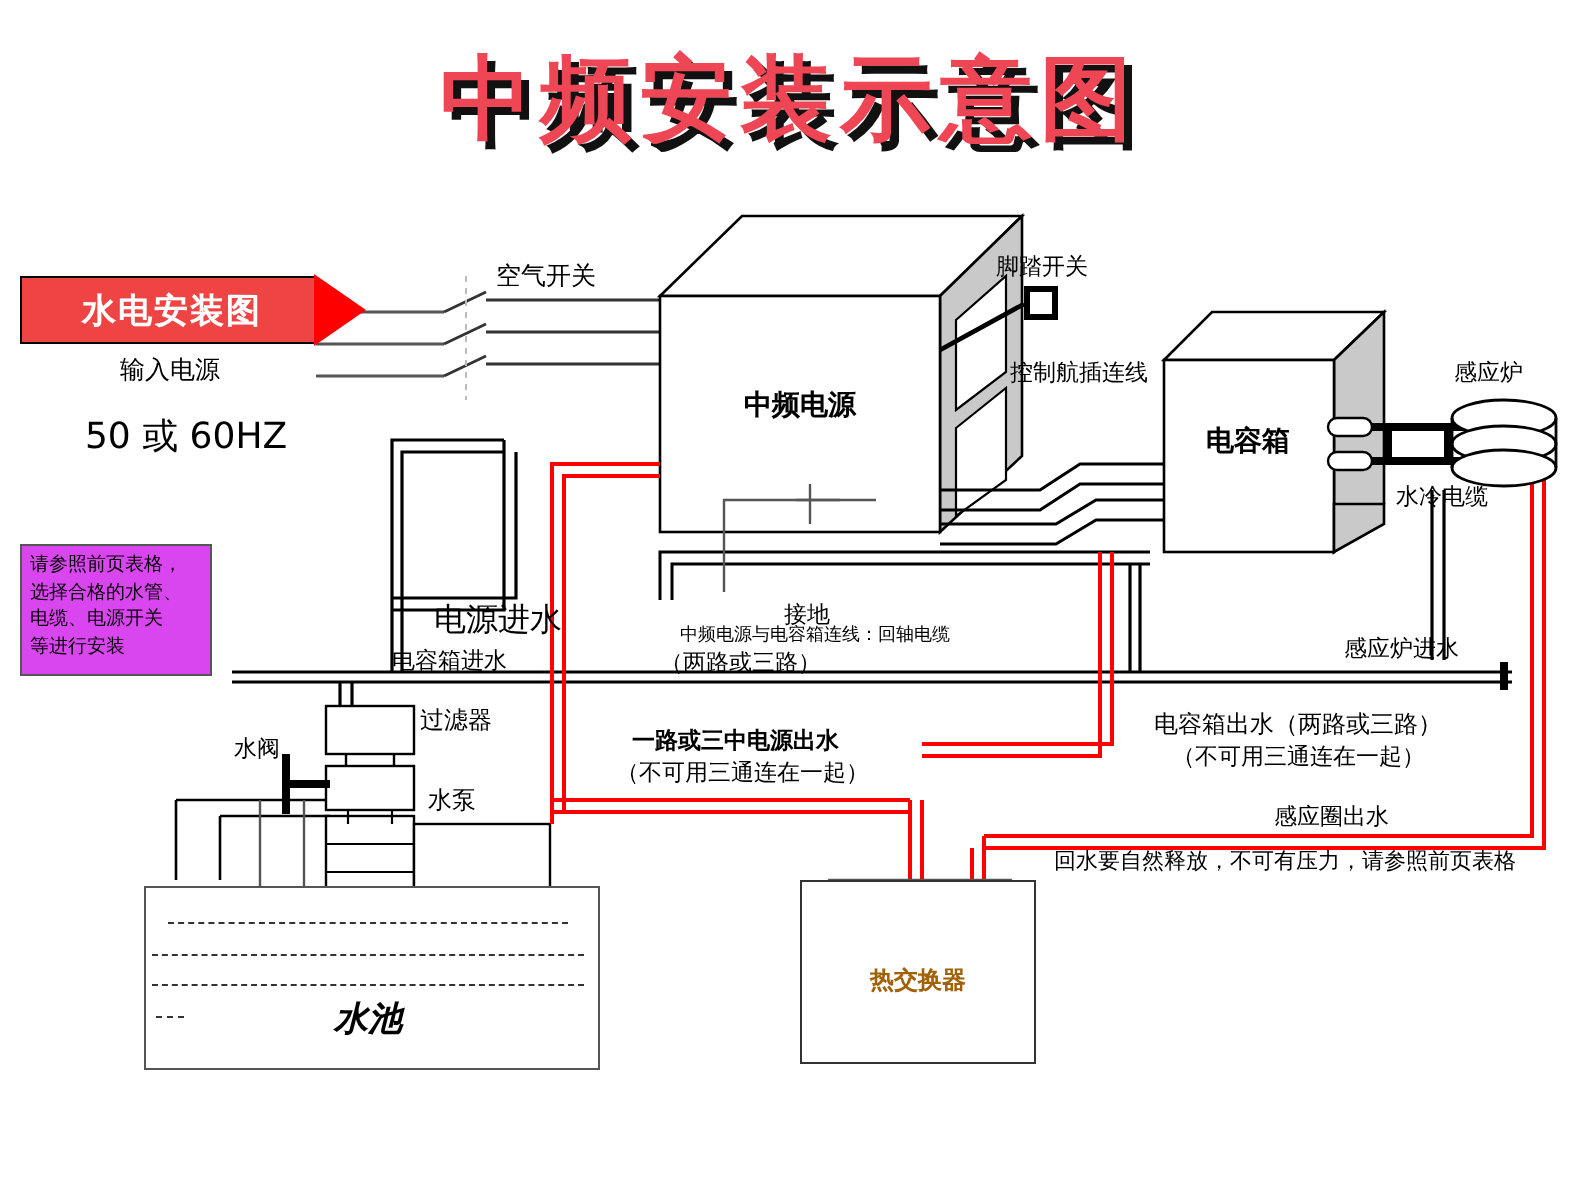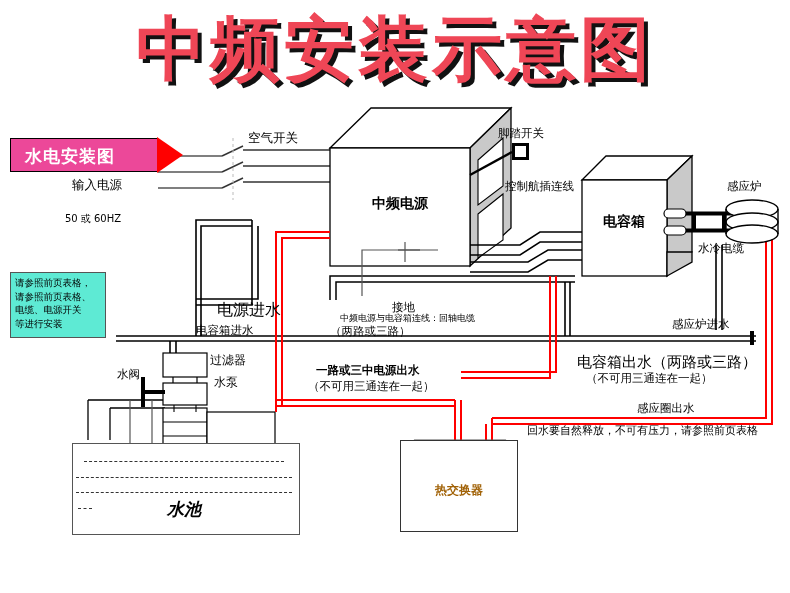--- a/index.html
+++ b/index.html
@@ -3,50 +3,50 @@
 <meta charset="utf-8">
 <style>
   html,body{margin:0;padding:0;background:#ffffff;}
   body{font-family:"DejaVu Sans","Liberation Sans",sans-serif;}
   #stage{position:relative;width:790px;height:593px;background:#ffffff;overflow:hidden;}
 
   
   #title{
     position:absolute;left:0;top:6px;width:790px;text-align:center;
     font-family:"DejaVu Sans","Liberation Sans",sans-serif;
-    font-size:70px;font-weight:bold;line-height:86px;
+    font-size:46px;font-weight:bold;line-height:86px;
     color:#ef4656;letter-spacing:4px;
     text-shadow:4px 4px 0 #111111;
     white-space:nowrap;
   }
   .lbl{position:absolute;font-size:11px;color:#000;white-space:nowrap;line-height:13px;
        font-family:"DejaVu Sans","Liberation Sans",sans-serif;}
   .lbl.b{font-weight:bold;}
   .lbl.c{text-align:center;}
 
   
   #banner{
     position:absolute;left:10px;top:138px;width:148px;height:34px;
-    background:#ec4899;color:#ffffff;font-size:17px;font-weight:bold;
-    line-height:34px;padding-left:14px;box-sizing:border-box;
+    background:#ef4444;color:#ffffff;font-size:17px;font-weight:bold;
+    line-height:34px;padding-left:30px;box-sizing:border-box;
     border:1px solid #000;letter-spacing:1px;
   }
   #banner-tip{
     position:absolute;left:157px;top:137px;width:0;height:0;
     border-top:18px solid transparent;border-bottom:18px solid transparent;
     border-left:26px solid #ff0000;
   }
   #banner-shadow{
     position:absolute;left:13px;top:141px;width:150px;height:34px;background:#888;z-index:-1;
   }
 
   
   #notes{
     position:absolute;left:10px;top:272px;width:96px;height:66px;
-    border:1px solid #555;background:#5eead4;box-sizing:border-box;
+    border:1px solid #555;background:#d946ef;box-sizing:border-box;
     font-size:9.5px;line-height:13.5px;color:#000;padding:3px 4px;
   }
 
   
   #pool{position:absolute;left:72px;top:443px;width:228px;height:92px;
         border:1px solid #555;background:#fff;box-sizing:border-box;}
   .pool-wave{position:absolute;height:0;border-top:1px dashed #333;}
   #pool-label{position:absolute;left:72px;top:498px;width:224px;text-align:center;
               font-size:17px;font-weight:bold;color:#000;font-style:italic;}
 
@@ -247,26 +247,26 @@
       <line x1="726" y1="209" x2="726" y2="234"></line>
       <line x1="778" y1="209" x2="778" y2="234"></line>
     </g>
 
   </svg>
 
   <div id="banner-shadow"></div>
   <div id="banner">水电安装图</div>
   <div id="banner-tip"></div>
 
-  <div class="lbl c" style="left:12px;top:178px;width:170px;font-size:12.5px;">输入电源</div>
-  <div class="lbl c" style="left:8px;top:212px;width:170px;font-size:10px;">50 或 60HZ</div>
+  <div class="lbl c" style="left:0;top:178px;width:170px;font-size:12.5px;">输入电源</div>
+  <div class="lbl c" style="left:8px;top:212px;width:170px;font-size:18px;">50 或 60HZ</div>
 
   <div id="notes">
     <div>请参照前页表格，</div>
-    <div>请参照前页表格、</div>
+    <div>选择合格的水管、</div>
     <div>电缆、电源开关</div>
     <div>等进行安装</div>
   </div>
 
   <div class="lbl" style="left:248px;top:131px;font-size:12.5px;">空气开关</div>
 
   <div class="lbl b" style="left:336px;top:197px;width:128px;text-align:center;font-size:14px;">中频电源</div>
 
   <div class="lbl b" style="left:584px;top:215px;width:80px;text-align:center;font-size:14px;">电容箱</div>
 
@@ -276,37 +276,37 @@
   <div class="lbl" style="left:505px;top:180px;font-size:11.5px;">控制航插连线</div>
 
   <div class="lbl" style="left:727px;top:180px;font-size:11.5px;">感应炉</div>
 
   <div class="lbl" style="left:698px;top:242px;font-size:11.5px;">水冷电缆</div>
 
   <div class="lbl" style="left:117px;top:368px;font-size:11.5px;">水阀</div>
 
   <div class="lbl" style="left:210px;top:354px;font-size:12px;">过滤器</div>
 
-  <div class="lbl" style="left:214px;top:376px;font-size:12px;">水泵</div>
+  <div class="lbl" style="left:214px;top:394px;font-size:12px;">水泵</div>
 
   <div class="lbl" style="left:392px;top:301px;font-size:11.5px;">接地</div>
 
   <div class="lbl" style="left:205px;top:303px;font-size:16px;padding-left:12px;">电源进水</div>
 
   <div class="lbl" style="left:196px;top:324px;font-size:11.5px;">电容箱进水</div>
 
   <div class="lbl" style="left:340px;top:312px;font-size:9px;">中频电源与电容箱连线：回轴电缆</div>
   <div class="lbl" style="left:330px;top:325px;font-size:11.5px;">（两路或三路）</div>
 
   <div class="lbl" style="left:672px;top:318px;font-size:11.5px;">感应炉进水</div>
 
   <div class="lbl" style="left:316px;top:364px;font-size:11.5px;font-weight:bold;">一路或三中电源出水</div>
   <div class="lbl" style="left:308px;top:380px;font-size:11.5px;">（不可用三通连在一起）</div>
 
-  <div class="lbl" style="left:577px;top:356px;font-size:15px;">电容箱出水（两路或三路）</div>
+  <div class="lbl" style="left:577px;top:356px;font-size:12px;">电容箱出水（两路或三路）</div>
   <div class="lbl" style="left:586px;top:372px;font-size:11.5px;">（不可用三通连在一起）</div>
 
   <div class="lbl" style="left:637px;top:402px;font-size:11.5px;">感应圈出水</div>
 
   <div class="lbl" style="left:527px;top:424px;font-size:11px;">回水要自然释放，不可有压力，请参照前页表格</div>
 
   <div id="pool"></div>
   <div class="pool-wave" style="left:84px;top:461px;width:200px;"></div>
   <div class="pool-wave" style="left:76px;top:477px;width:216px;"></div>
   <div class="pool-wave" style="left:76px;top:492px;width:216px;"></div>

